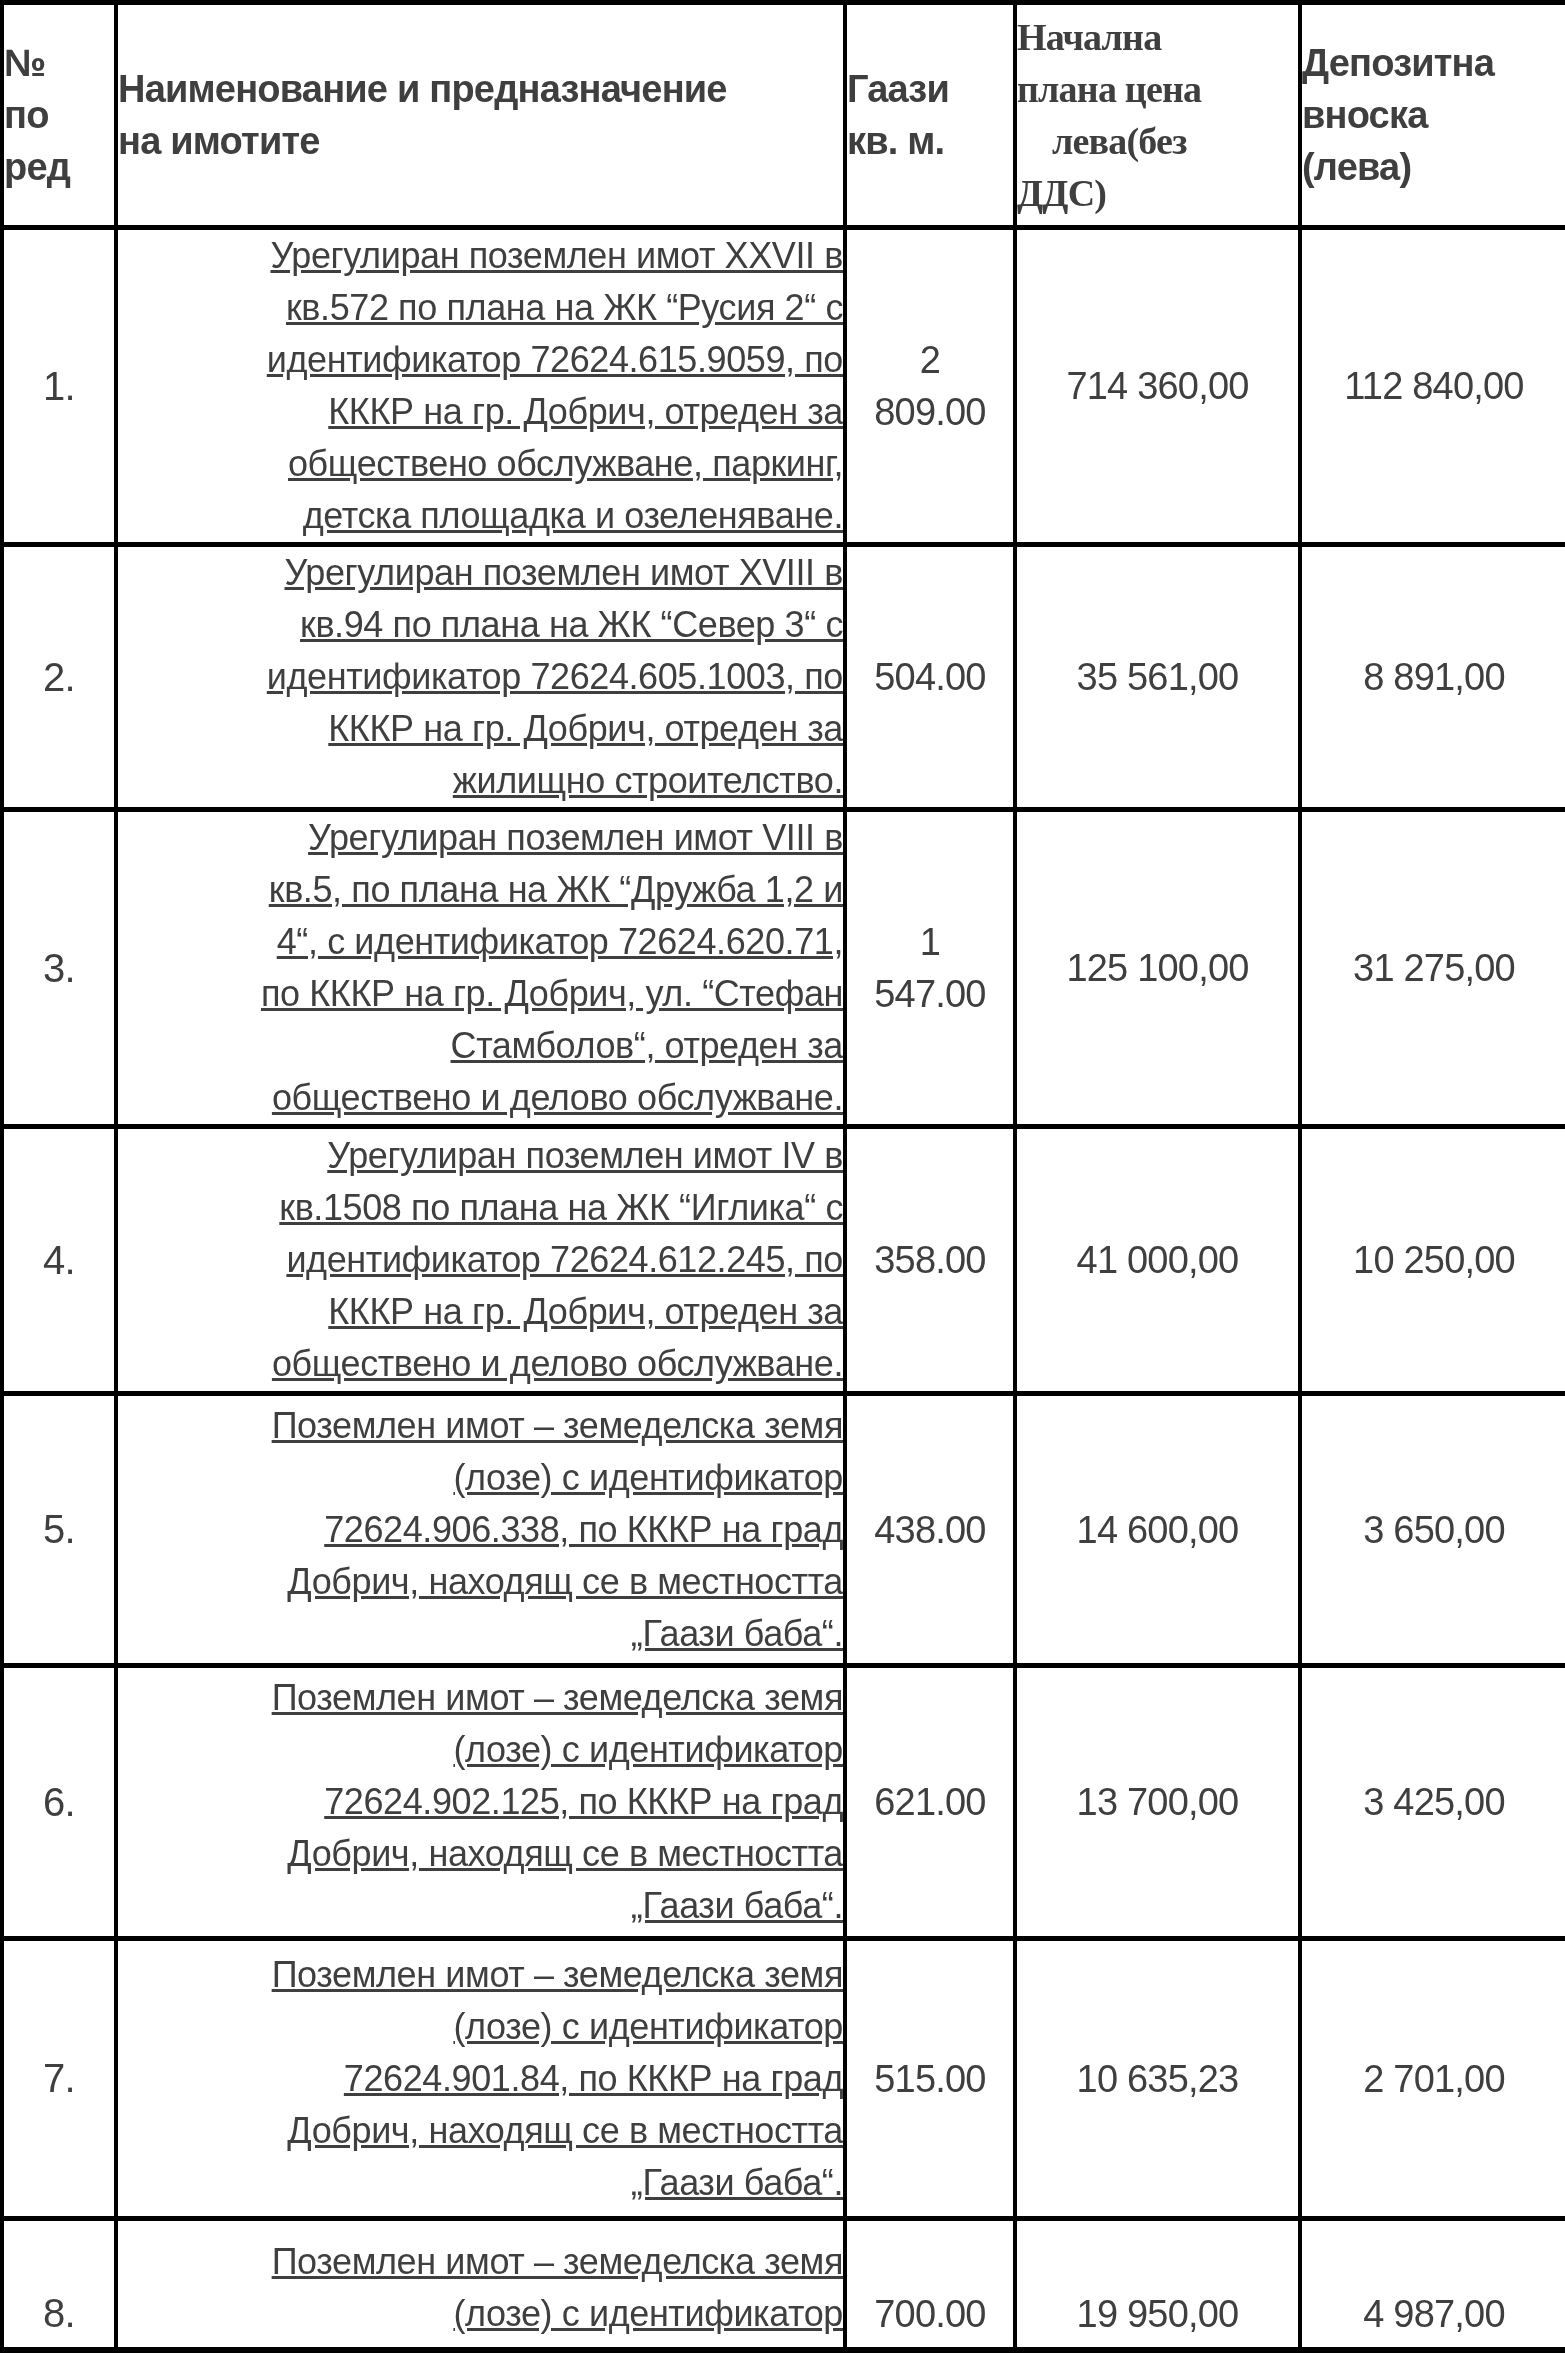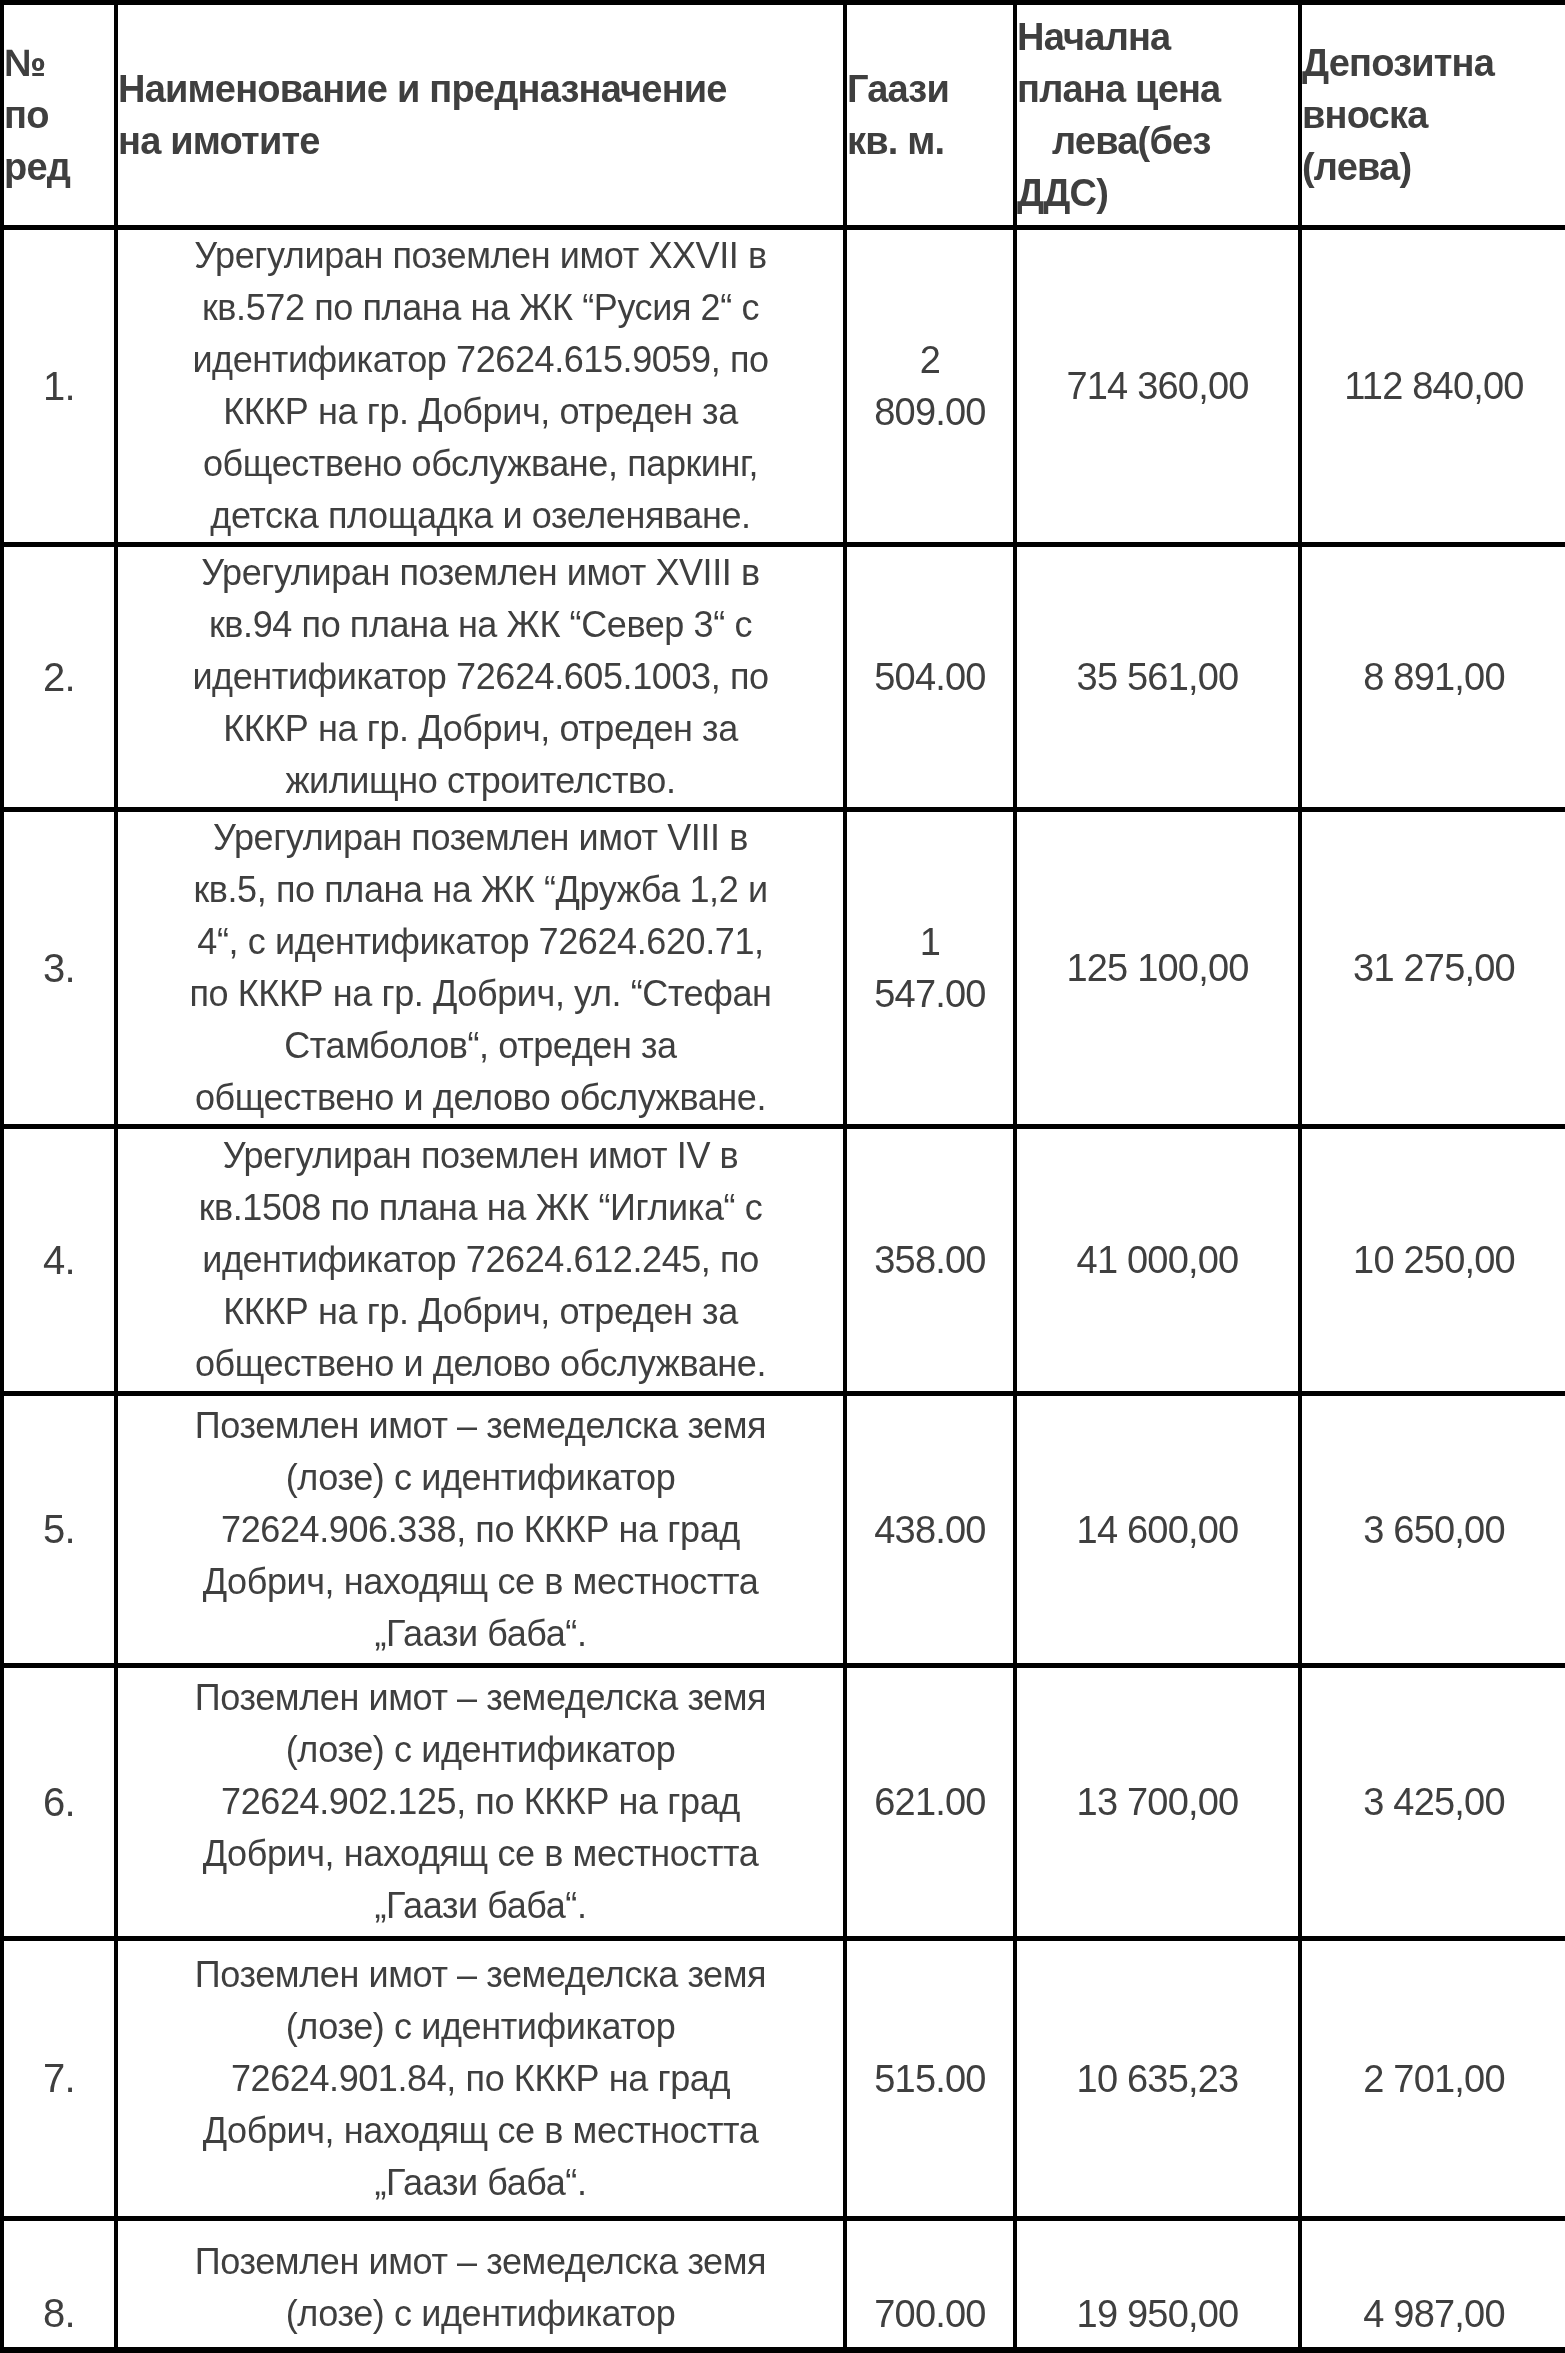--- a/index.html
+++ b/index.html
@@ -39,21 +39,21 @@
     font-size: 38px;
     line-height: 52px;
     letter-spacing: -0.8px;
     text-align: left;
     color: #3f3f3f;
   }
   th .hl { white-space: pre-line; }
   th.h-num   { padding-left: 11.6px; }
   th.h-name  { padding-left: 20px; margin-left: 28px; }
   th.h-area  { padding-left: 16.6px; }
-  th.h-price { padding-left: 15px; padding-right: 11.6px; }
+  th.h-price { padding-left: 15px; padding-right: 11.6px; font-family: Liberation Serif, serif; }
   th.h-dep   { padding-left: 15px; }
   .justify-line {
     display: flex;
     justify-content: flex-start;
     margin-left: 35px;
   }
   
   tbody tr:nth-child(1) { height: 313px; }
   tbody tr:nth-child(2) { height: 258px; }
   tbody tr:nth-child(3) { height: 313px; }
@@ -67,21 +67,22 @@
     font-size: 40px;
     letter-spacing: -0.8px;
   }
   td.c-desc {
     padding-left: 20px;
     padding-right: 6.6px;
     font-size: 36px;
     line-height: 52px;
     letter-spacing: -0.4px;
     white-space: pre-line;
-    text-align: center;
+    text-align: right;
+    text-decoration: underline;
   }
   td.c-area, td.c-price, td.c-dep {
     text-align: center;
     font-size: 38px;
     line-height: 52px;
     letter-spacing: -0.8px;
     white-space: pre-line;
   }
   
   .bottom-edge {

